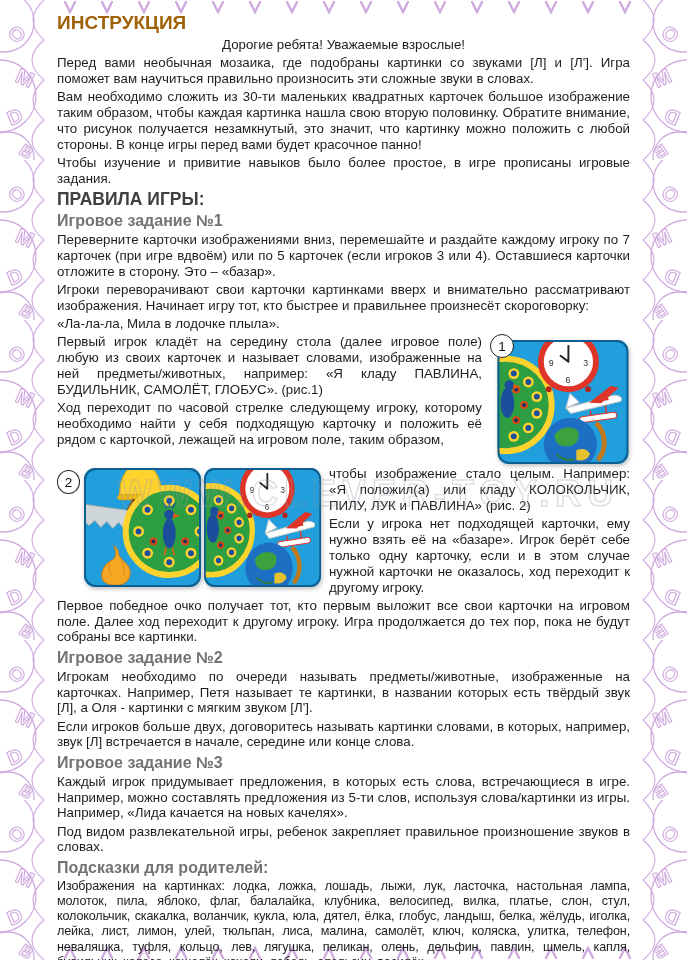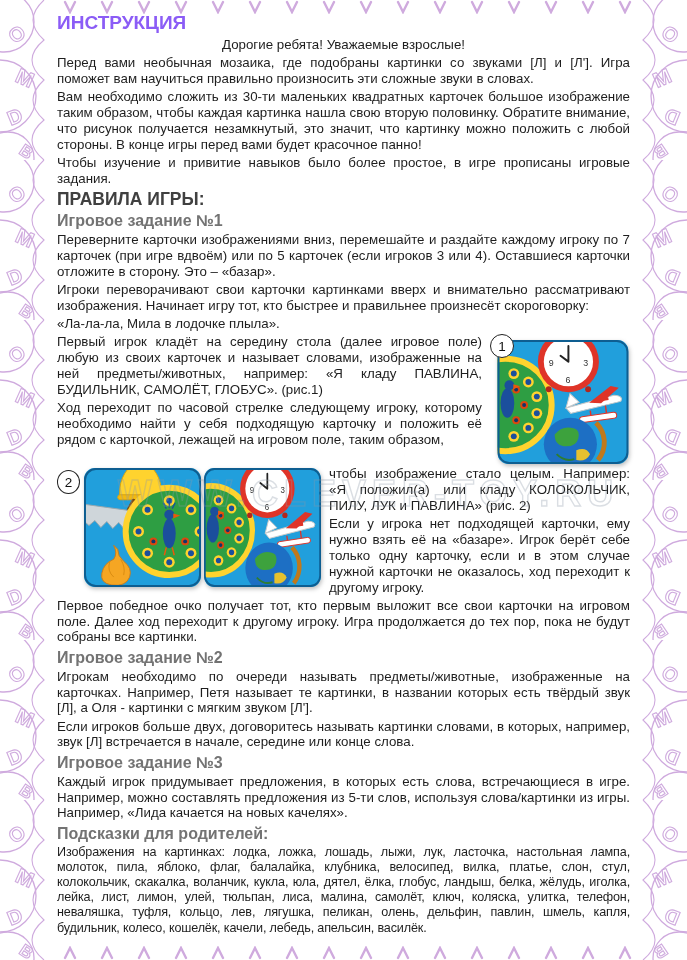--- a/index.html
+++ b/index.html
@@ -13,21 +13,21 @@
   .border-top{top:0;}
   .border-bottom{bottom:0;transform:scaleY(-1);}
   .defs-svg{position:absolute;width:0;height:0;}
   
   .watermark{position:absolute;left:84px;top:464px;z-index:3;pointer-events:none;margin-left:32px;}
   
   .content{position:absolute;left:57px;right:57px;top:12px;z-index:2;text-align:justify;
            font-size:13.3px;line-height:15.8px;}
   .content p{margin:0 0 2.5px 0;}
   p.greet{text-align:center;}
-  h1{font-size:19px;line-height:22px;margin:0 0 3px 0;font-weight:800;color:#8b5cf6;text-align:left;}
+  h1{font-size:19px;line-height:22px;margin:0 0 3px 0;font-weight:800;color:#a16207;text-align:left;}
   h2{font-size:17.5px;line-height:20px;margin:2px 0 2px 0;font-weight:800;color:#404040;clear:both;text-align:left;}
   h3{font-size:16px;line-height:19px;margin:2px 0 2px 0;font-weight:800;color:#737373;clear:both;text-align:left;}
   p.hints{font-size:12.6px;line-height:15.2px;letter-spacing:-0.15px;margin-bottom:0;}
   
   figure{margin:0;padding:0;}
   .fig1{float:right;width:140px;height:130px;margin:0 0 2px 8px;position:relative;}
   .fig1 .card{position:absolute;left:7px;top:6px;}
   .fig1 .badge{position:absolute;left:0;top:0;}
   .fig2{float:left;width:264px;height:122px;margin:2px 8px 2px 0;display:flex;align-items:flex-start;}
   .fig2 .badge{margin-top:2px;}
@@ -247,17 +247,18 @@
     <p>чтобы изображение стало целым. Например: «Я положил(а) или кладу КОЛОКОЛЬЧИК, ПИЛУ, ЛУК и ПАВЛИНА» (рис. 2)</p>
     <p>Если у игрока нет подходящей карточки, ему нужно взять её на «базаре». Игрок берёт себе только одну карточку, если и в этом случае нужной карточки не оказалось, ход переходит к другому игроку.</p>
     <p>Первое победное очко получает тот, кто первым выложит все свои карточки на игровом поле. Далее ход переходит к другому игроку. Игра продолжается до тех пор, пока не будут собраны все картинки.</p>
 
     <h3>Игровое задание №2</h3>
     <p>Игрокам необходимо по очереди называть предметы/животные, изображенные на карточках. Например, Петя называет те картинки, в названии которых есть твёрдый звук [Л], а Оля - картинки с мягким звуком [Л'].</p>
     <p>Если игроков больше двух, договоритесь называть картинки словами, в которых, например, звук [Л] встречается в начале, середине или конце слова.</p>
 
     <h3>Игровое задание №3</h3>
     <p>Каждый игрок придумывает предложения, в которых есть слова, встречающиеся в игре. Например, можно составлять предложения из 5-ти слов, используя слова/картинки из игры. Например, «Лида качается на новых качелях».</p>
+    <p>Под видом развлекательной игры, ребенок закрепляет правильное произношение звуков в словах.</p>
 
     <h3>Подсказки для родителей:</h3>
     <p class="hints">Изображения на картинках: лодка, ложка, лошадь, лыжи, лук, ласточка, настольная лампа, молоток, пила, яблоко, флаг, балалайка, клубника, велосипед, вилка, платье, слон, стул, колокольчик, скакалка, воланчик, кукла, юла, дятел, ёлка, глобус, ландыш, белка, жёлудь, иголка, лейка, лист, лимон, улей, тюльпан, лиса, малина, самолёт, ключ, коляска, улитка, телефон, неваляшка, туфля, кольцо, лев, лягушка, пеликан, олень, дельфин, павлин, шмель, капля, будильник, колесо, кошелёк, качели, лебедь, апельсин, василёк.</p>
   </main>
 </div>
 
 </body></html>

